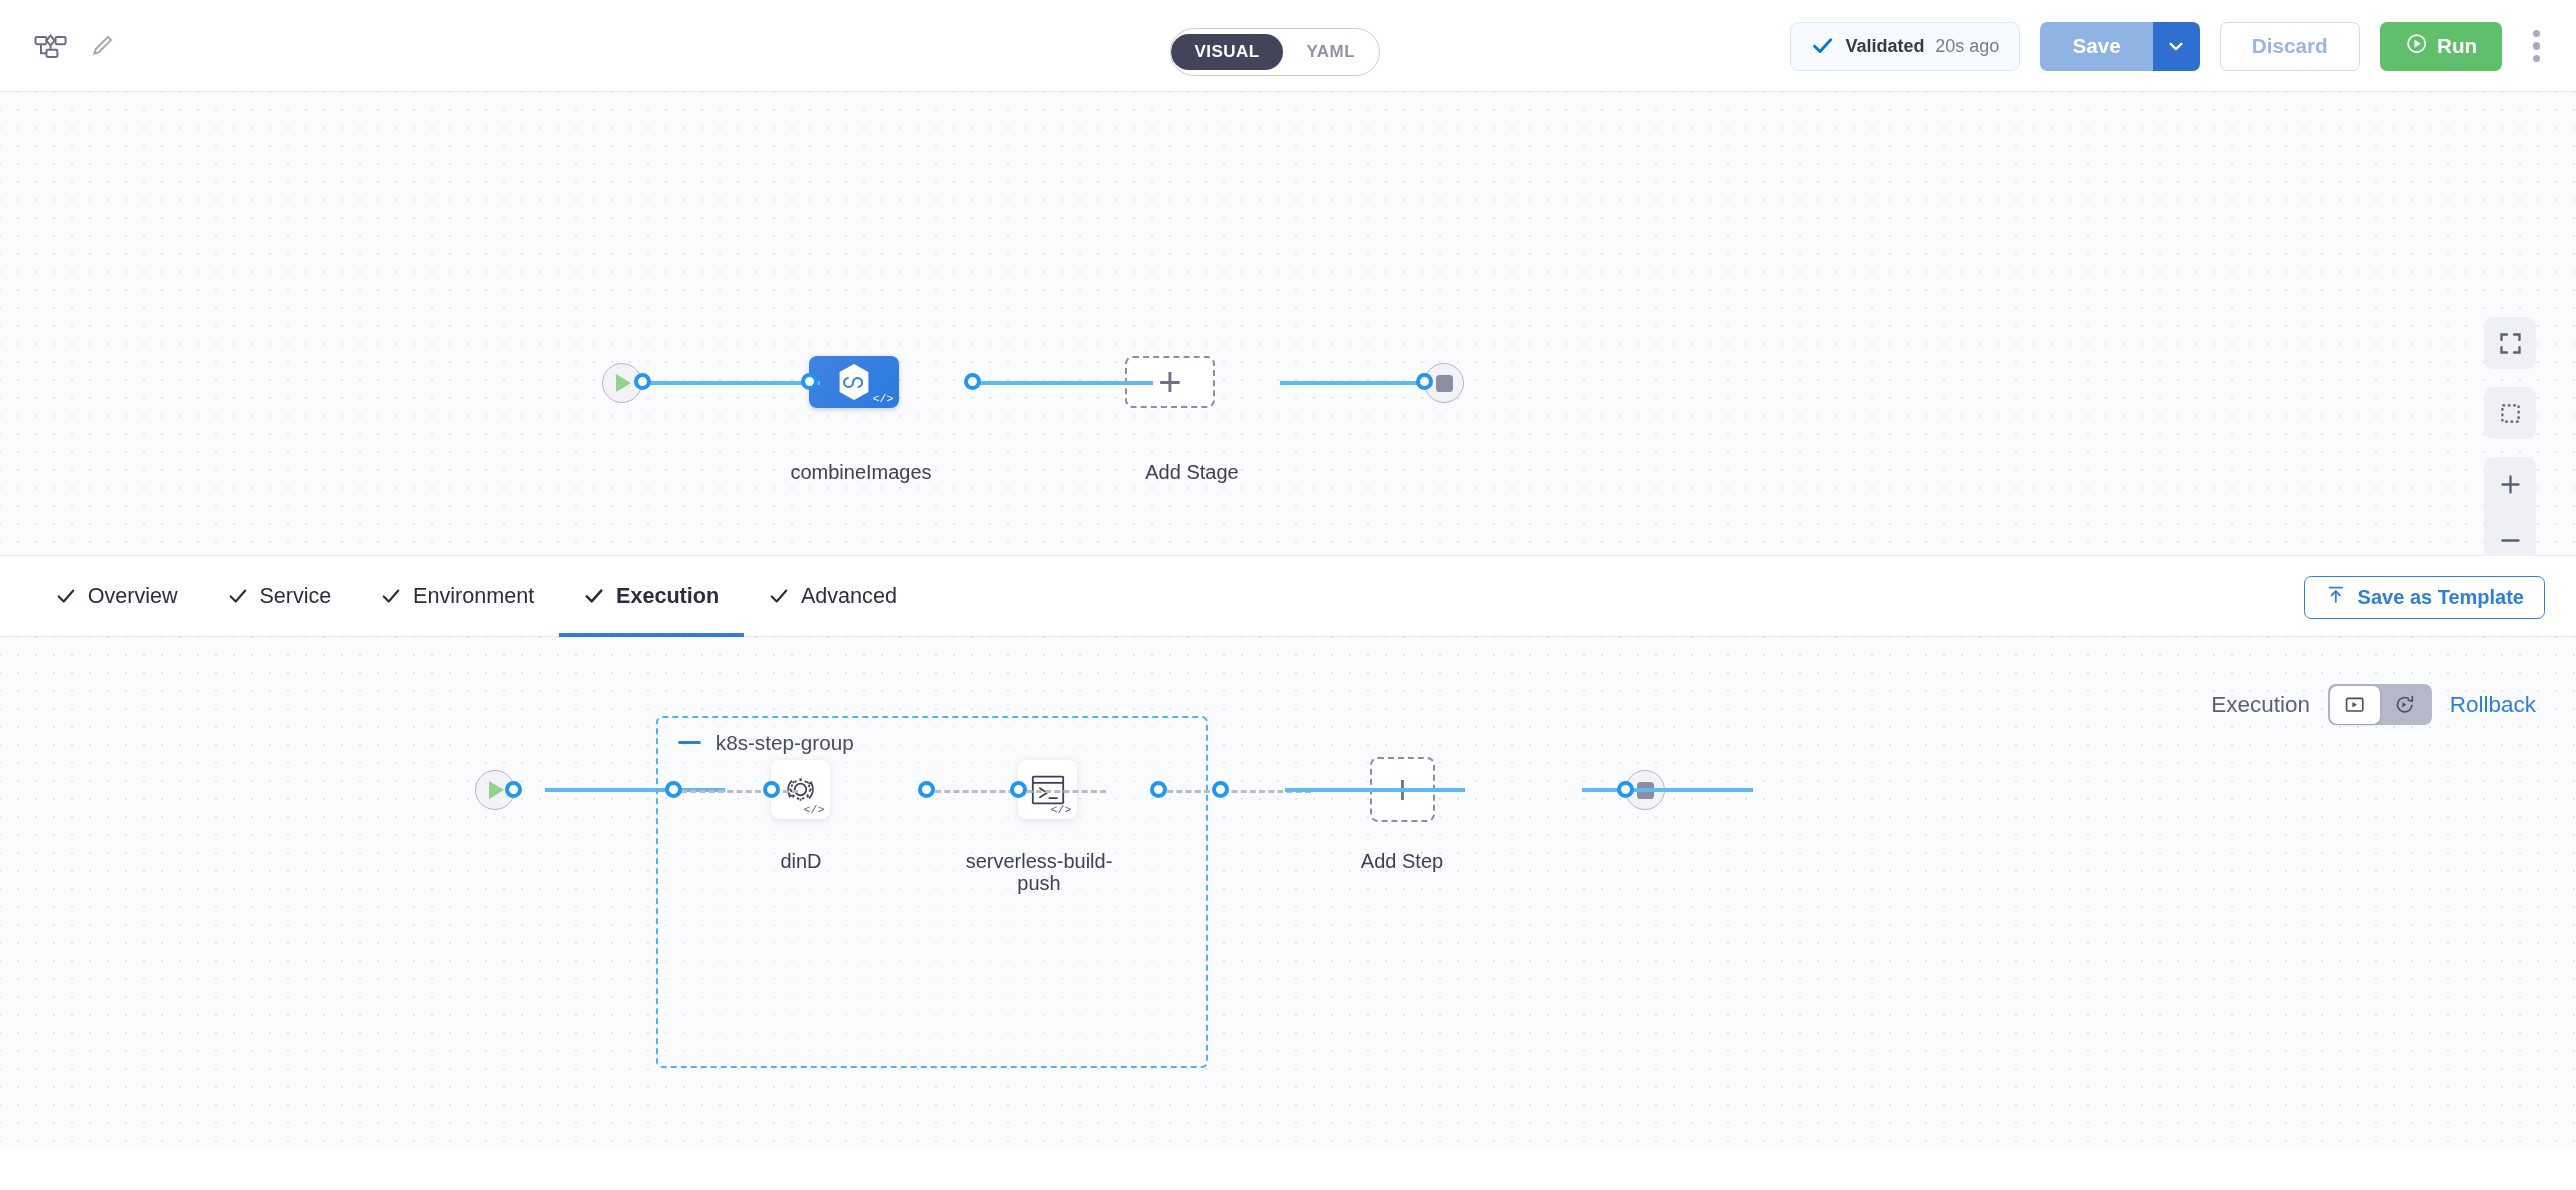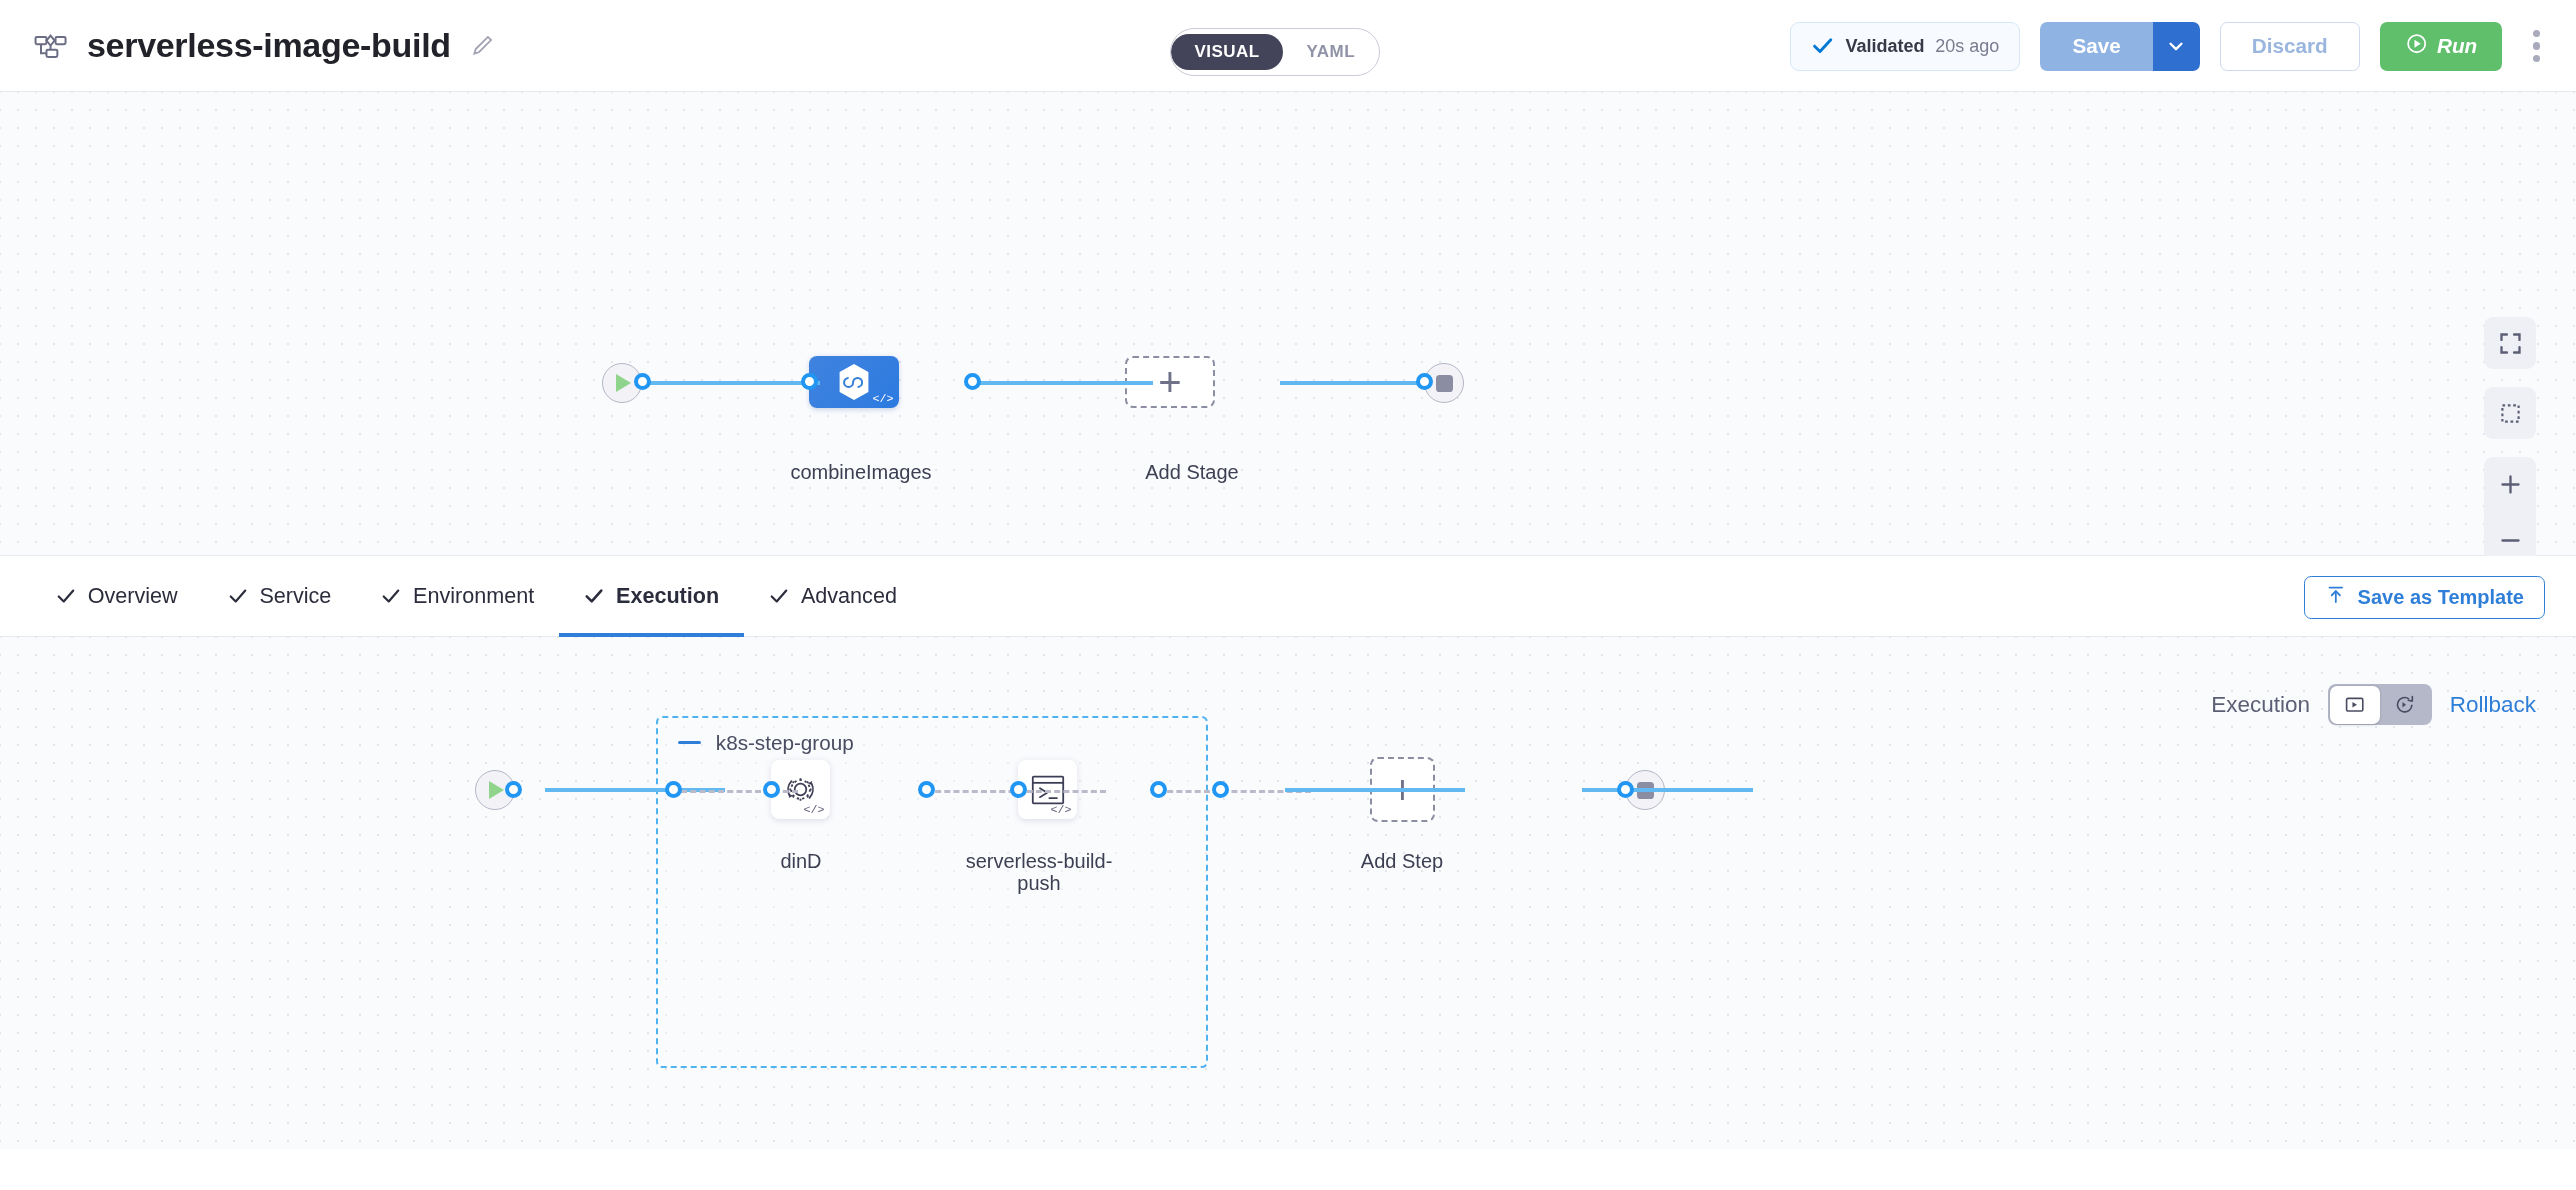--- a/index.html
+++ b/index.html
@@ -66,21 +66,21 @@
     justify-content: center; cursor: pointer; color: #fff;
   }
   .discard-btn {
     height: 49px; padding: 0 31px; border: 0.9px solid #cdd9ee; border-radius: 7.2px;
     background: #ffffff; color: #9bb6de; font-size: 20.7px; font-weight: bold;
     display: flex; align-items: center; cursor: pointer;
   }
   .run-btn {
     height: 49px; padding: 0 25px; border-radius: 7.2px; background: #5fbf6b;
     color: #ffffff; font-size: 20.7px; font-weight: bold; display: flex;
-    align-items: center; gap: 9px; cursor: pointer; font-style: italic;
+    align-items: center; gap: 9px; cursor: pointer;
   }
   .kebab { display: flex; flex-direction: column; gap: 5.4px; padding: 7.2px 10.8px; cursor: pointer; }
   .kebab i { width: 7.2px; height: 7.2px; border-radius: 50%; background: #a9abbd; display: block; }
 
   
   .canvas {
     position: relative;
     background-color: #fafbfd;
     background-image: radial-gradient(#e3e5ed 1.4px, transparent 1.5px);
     background-size: 18px 18px;
@@ -207,21 +207,20 @@
       <rect x="5" y="12" width="12" height="8" rx="1.5"></rect>
       <rect x="27" y="12" width="11" height="8" rx="1.5"></rect>
       <path d="M21.5 10.5 L26 16 L21.5 21.5 L17 16 Z"></path>
       <rect x="17" y="26" width="12" height="8" rx="1.5"></rect>
       <path d="M11 20 V30 H17"></path>
       <path d="M21.5 21.5 V26"></path>
       <path d="M26 16 H27"></path>
       <path d="M17 16 H17"></path>
     </svg>
   </span>
-  <div class="pipeline-title">serverless-image-build</div>
   <span class="edit-pencil">
     <svg viewBox="0 0 30 30" fill="none" stroke="currentColor" stroke-width="2">
       <path d="M6 24 L7.5 19 L21 5.5 L24.5 9 L11 22.5 Z"></path>
     </svg>
   </span>
 
   <div class="mode-toggle">
     <div class="mode-btn active">VISUAL</div>
     <div class="mode-btn inactive">YAML</div>
   </div>

